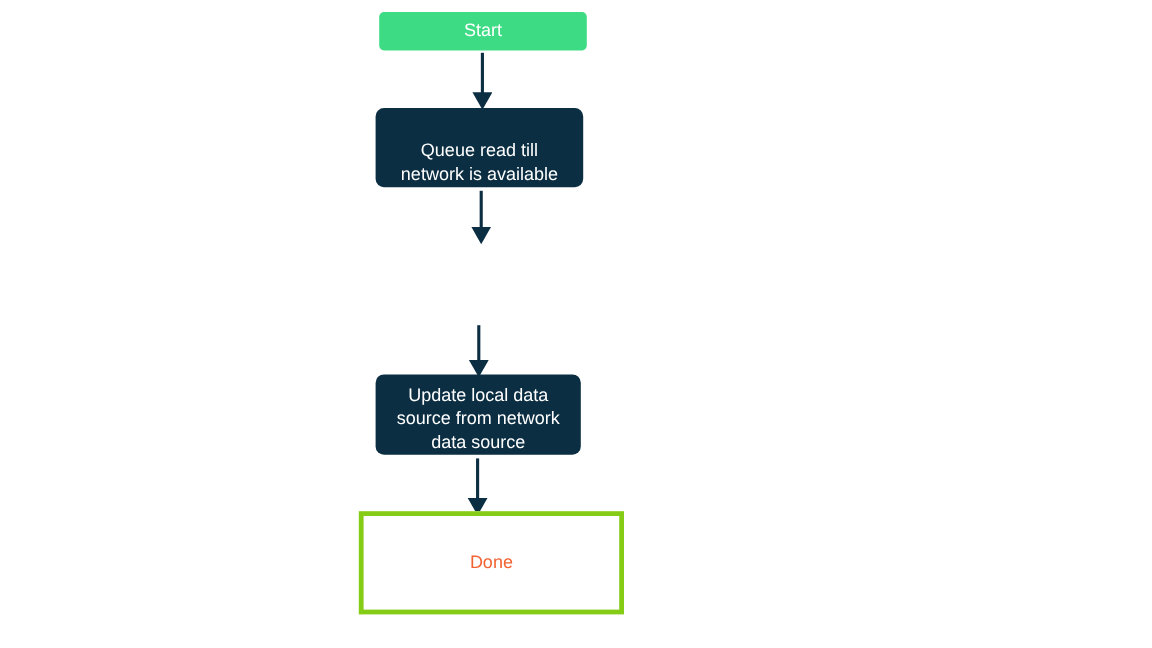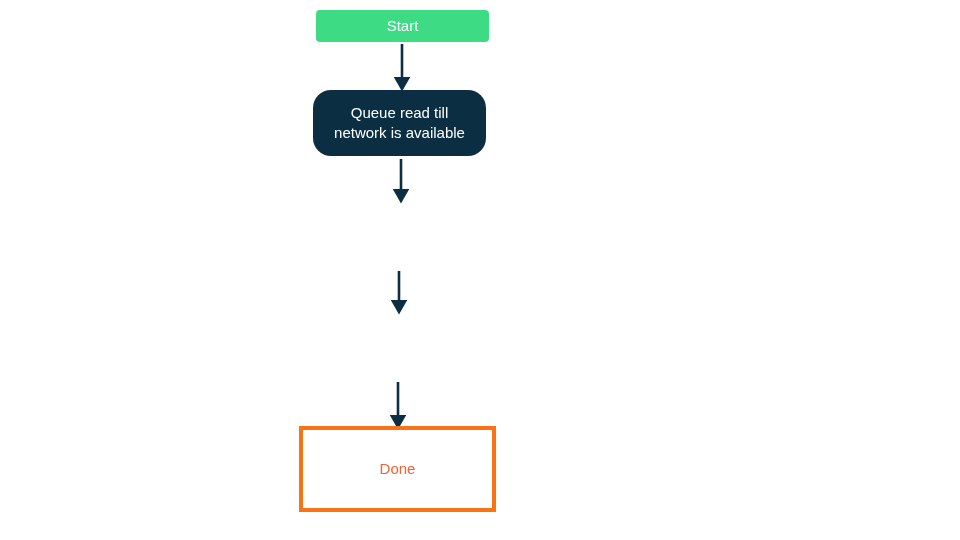--- a/index.html
+++ b/index.html
@@ -45,21 +45,22 @@
   }
   .node-start .node-label {
     color: #ffffff;
     font-size: 15px;
     text-align: right;
   }
 
   
   .node-process {
     background: #0b2e42;
-    border-radius: 18px;
+    border-radius: 7px;
+    align-items: flex-end;
   }
   .node-process .node-label {
     color: #ffffff;
     font-size: 15px;
   }
   .node-queue {
     left: 313px;
     top: 90px;
     width: 173px;
     height: 66px;
@@ -74,24 +75,24 @@
     left: 313px;
     top: 312px;
     width: 171px;
     height: 67px;
   }
 
   
   .node-done {
     left: 299px;
     top: 426px;
-    width: 197px;
+    width: 221px;
     height: 86px;
     background: #ffffff;
-    border: 4px solid #f97316;
+    border: 4px solid #84cc16;
     border-radius: 0;
   }
   .node-done .node-label {
     color: #f26334;
     font-size: 15px;
   }
 
   
   .connector {
     position: absolute;
@@ -122,18 +123,23 @@
   <div class="node node-start">
     <span class="node-label">Start</span>
   </div>
 
   <div class="node node-process node-queue">
     <span class="node-label">Queue read till
 network is available</span>
   </div>
 
 
+  <div class="node node-process node-update">
+    <span class="node-label">Update local data
+source from network
+data source</span>
+  </div>
 
   <div class="node node-done">
     <span class="node-label">Done</span>
   </div>
 
 </div>
 
 </body></html>

